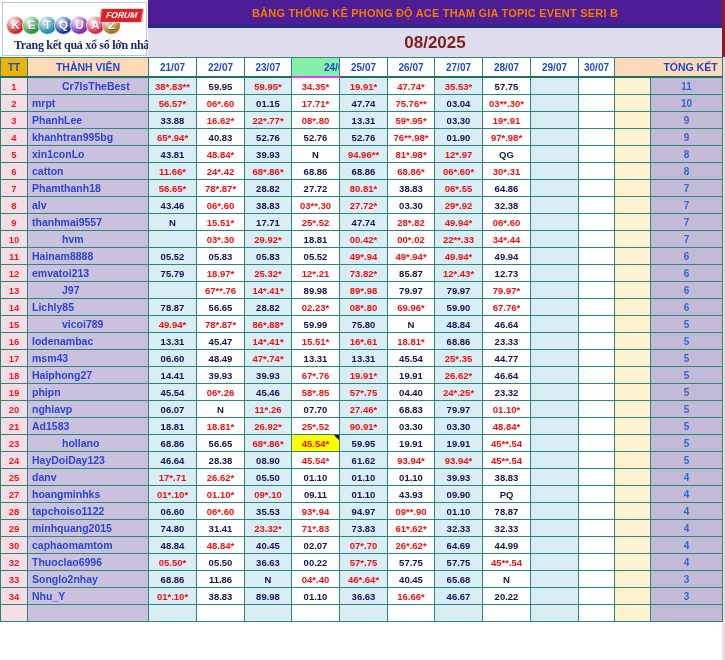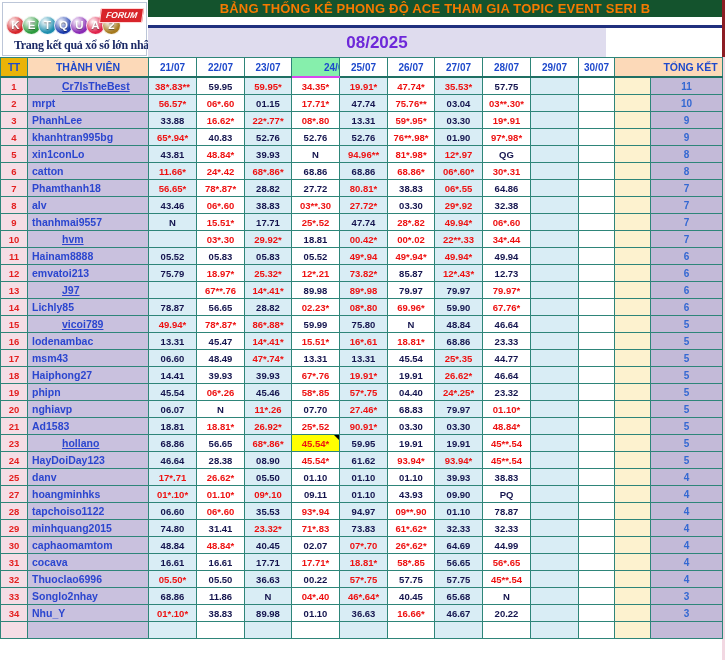--- a/index.html
+++ b/index.html
@@ -11,42 +11,42 @@
             border:1px solid #bcc6d8;}
   .balls{position:absolute;left:3px;top:13px;display:flex;align-items:center;}
   .ball{width:17px;height:17px;border-radius:50%;margin-right:-3px;color:#fff;
         font-weight:bold;font-size:11.5px;line-height:17px;text-align:center;
         border:1px solid rgba(255,255,255,.85);text-shadow:0 1px 1px rgba(0,0,0,.45);}
   .forum-badge{position:absolute;right:3px;top:5px;background:#d8242a;color:#fff;
         font-weight:bold;font-style:italic;font-size:8.5px;padding:1px 5px 2px 5px;
         transform:skewX(-8deg);border:1px solid #ffd7d7;}
   .tagline{position:absolute;left:11px;bottom:2px;width:138px;font-size:12px;
         letter-spacing:-0.3px;font-weight:bold;color:#1c2a66;white-space:nowrap;font-family:Liberation Serif, serif;}
-  .title-bar{position:absolute;left:148px;top:0;width:574px;height:17px;background:#14532d;
-        color:#f57a00;font-weight:bold;font-size:13px;display:flex;align-items:center;
+  .title-bar{position:absolute;left:148px;top:0;width:574px;height:25px;background:#4c1d95;
+        color:#f57a00;font-weight:bold;font-size:11px;display:flex;align-items:center;
         justify-content:center;letter-spacing:.2px;}
   .title-divider{position:absolute;left:148px;top:25px;width:574px;height:3px;background:#20307e;}
-  .date-bar{position:absolute;left:148px;top:28px;width:458px;height:29px;background:#dfdcee;
-        color:#6d28d9;font-weight:bold;font-size:17px;display:flex;align-items:center;
+  .date-bar{position:absolute;left:148px;top:28px;width:574px;height:29px;background:#dfdcee;
+        color:#7f1d1d;font-weight:bold;font-size:17px;display:flex;align-items:center;
         justify-content:center;}
   .strip-top{position:absolute;left:722px;top:0;width:3px;height:57px;background:#8c1d23;}
   .strip-bottom{position:absolute;left:722px;top:57px;width:3px;height:603px;background:#f2d8e2;}
   
   table{position:absolute;left:0;top:57px;width:722px;border-collapse:collapse;table-layout:fixed;}
   th,td{border:1px solid #2e8579;padding:0;white-space:nowrap;overflow:hidden;text-align:center;}
   thead th{height:18px;background:#fff;color:#1e49cc;font-weight:bold;font-size:10px;
         border-bottom:2px solid #1f6f63;}
   th.tt-h{background:#eab308;}
   th.member-h{background:#fcd9b8;font-size:10.5px;margin-top:20px;}
   th.total-h{background:#fcd9b8;font-size:10.5px;padding-left:44px;}
   th.active{background:#86efac;border-bottom:2px solid #d946ef;padding-left:32px;}
   tbody td{height:16px;font-weight:bold;font-size:9.5px;color:#14144e;}
   td.tt{background:#f5dde5;color:#e42020;font-size:9.5px;}
   td.name{background:#c9c1de;color:#2b46cf;text-align:left;padding-left:4px;font-size:10.5px;}
-  td.name.lnk{text-decoration:underline;padding-left:34px;}
+  td.name.lnk{padding-left:34px;}
   td.cb{background:#d9edf5;}
   td.cw{background:#ffffff;}
   td.red{color:#ee1111;}
   td.ycol{background:#fdf2cf;}
   td.total{background:#c3bad8;color:#3468d2;font-size:10px;}
   td.hl{background:#ffff00 !important;position:relative;}
   td.hl::after{content:"";position:absolute;top:0;right:0;width:0;height:0;
         border-top:5px solid #000;border-left:5px solid transparent;}
 </style>
 </head>
@@ -550,36 +550,20 @@
           <td class="cb red">07*.70</td>
           <td class="cw red">26*.62*</td>
           <td class="cb">64.69</td>
           <td class="cw">44.99</td>
           <td class="cb"></td>
           <td class="cw"></td>
           <td class="ycol"></td>
           <td class="total">4</td>
         </tr>
         <tr>
-          <td class="tt">31</td>
-          <td class="name">cocava</td>
-          <td class="cb">16.61</td>
-          <td class="cw">16.61</td>
-          <td class="cb">17.71</td>
-          <td class="cw red">17.71*</td>
-          <td class="cb red">18.81*</td>
-          <td class="cw red">58*.85</td>
-          <td class="cb">56.65</td>
-          <td class="cw red">56*.65</td>
-          <td class="cb"></td>
-          <td class="cw"></td>
-          <td class="ycol"></td>
-          <td class="total">4</td>
-        </tr>
-        <tr>
           <td class="tt">32</td>
           <td class="name">Thuoclao6996</td>
           <td class="cb red">05.50*</td>
           <td class="cw">05.50</td>
           <td class="cb">36.63</td>
           <td class="cw">00.22</td>
           <td class="cb red">57*.75</td>
           <td class="cw">57.75</td>
           <td class="cb">57.75</td>
           <td class="cw red">45**.54</td>

